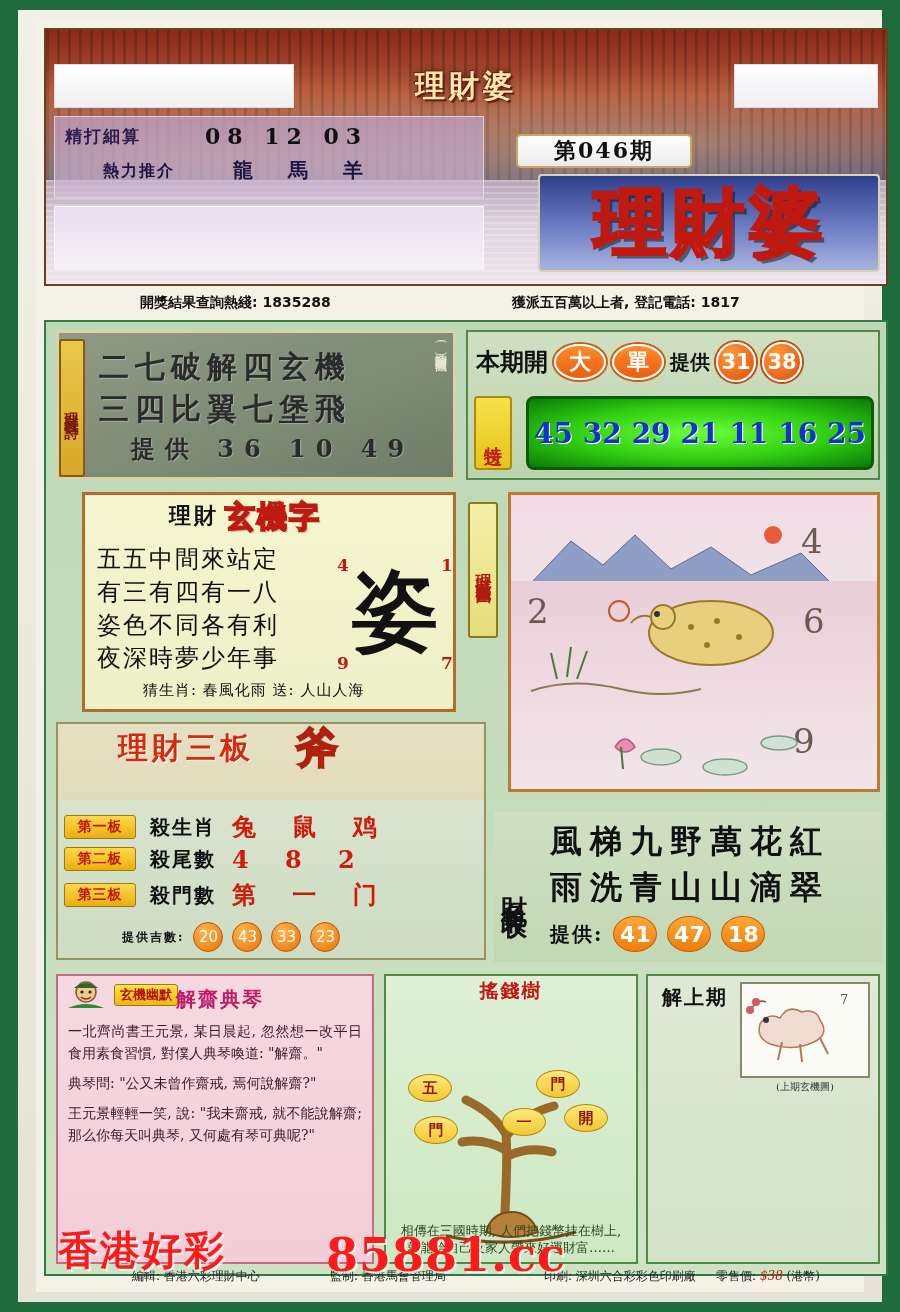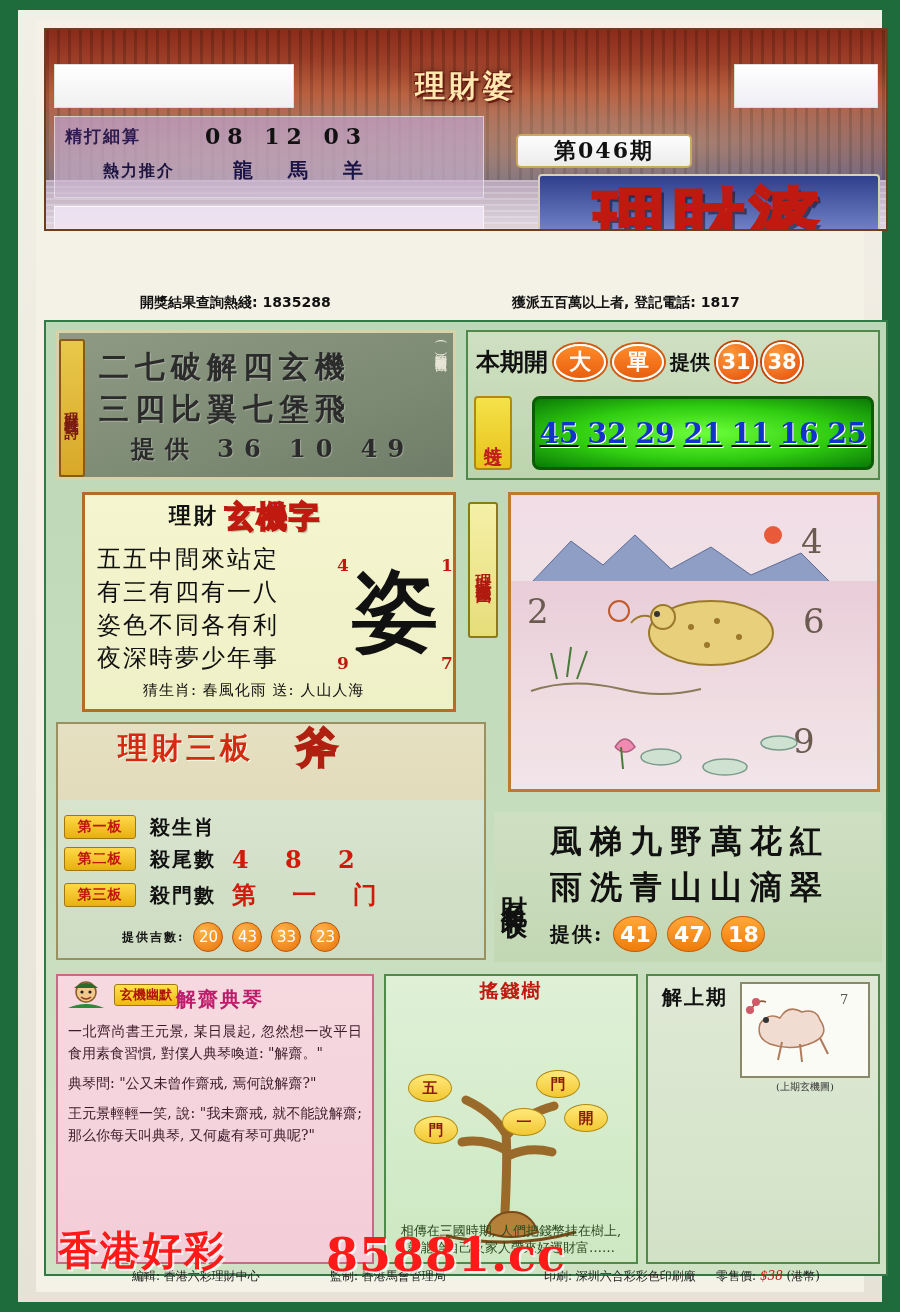--- a/index.html
+++ b/index.html
@@ -18,21 +18,21 @@
     border-left-width: 18px; border-right-width: 18px;
     background-clip: padding-box;
   }
   .page-inner {
     position:absolute; left:18px; top:10px; right:18px; bottom:10px;
     background:#f4f1e6;
   }
 
   
   .header {
-    position:absolute; left:8px; top:8px; width:844px; height:203px;
+    position:absolute; left:8px; top:8px; width:844px; height:258px;
     border:2px solid #6b3f1d;
     background:
       linear-gradient(180deg, rgba(120,20,20,.85) 0%, rgba(150,40,30,.6) 28%, rgba(60,80,140,.55) 45%, rgba(90,110,160,.5) 70%, rgba(200,180,190,.55) 100%),
       linear-gradient(90deg,#7a1b12,#a33b23 25%,#8b4a2a 50%,#6f3b2c 75%,#7a1b12);
     overflow:hidden;
   }
   .hdr-skyline {
     position:absolute; left:0; top:0; right:0; height:160px;
     background:
       radial-gradient(ellipse at 20% 80%, rgba(255,200,120,.35), transparent 55%),
@@ -178,25 +178,25 @@
     display:flex; align-items:center;
   }
   .tesong {
     width:38px; height:74px; background:linear-gradient(180deg,#f4e24a,#e8c21a);
     border:2px solid #b08a10; border-radius:4px;
     display:flex; align-items:center; justify-content:center;
     writing-mode:vertical-rl; font-weight:bold; font-size:18px; color:#c0201a;
     font-family:"DejaVu Serif","Liberation Serif",serif; letter-spacing:2px;
   }
   .neon {
-    flex:1; height:74px; margin-left:20px;
+    flex:1; height:74px; margin-left:14px;
     background:
       radial-gradient(ellipse at 50% 50%, #6dff3a, #2fcc10 55%, #0b7a06 100%);
     border:3px solid #0a5c05; border-radius:8px;
-    display:flex; align-items:center; justify-content:space-around;text-decoration:underline;
+    display:flex; align-items:center; justify-content:space-around;
   }
   .neon span {
     font-family:"DejaVu Serif","Liberation Serif",serif;
     font-weight:bold; font-size:28px; color:#1133cc;
     text-shadow:1px 1px 0 #fff;
   }
 
   
   .xuanji-box {
     position:absolute; left:36px; top:170px; width:374px; height:220px;
@@ -539,20 +539,21 @@
 
     <div class="sanban">
       <div class="sb-title">理財三板</div>
       <div class="sb-axe">斧</div>
     </div>
 
     <div class="sanban2">
       <div class="sb-row" style="top:12px;">
         <span class="sb-badge">第一板</span>
         <span class="sb-key">殺生肖</span>
+        <span class="sb-vals">兔 鼠 鸡</span>
       </div>
       <div class="sb-row" style="top:44px;">
         <span class="sb-badge">第二板</span>
         <span class="sb-key">殺尾數</span>
         <span class="sb-vals">4 8 2</span>
       </div>
       <div class="sb-row" style="top:80px;">
         <span class="sb-badge">第三板</span>
         <span class="sb-key">殺門數</span>
         <span class="sb-vals">第 一 门</span>

